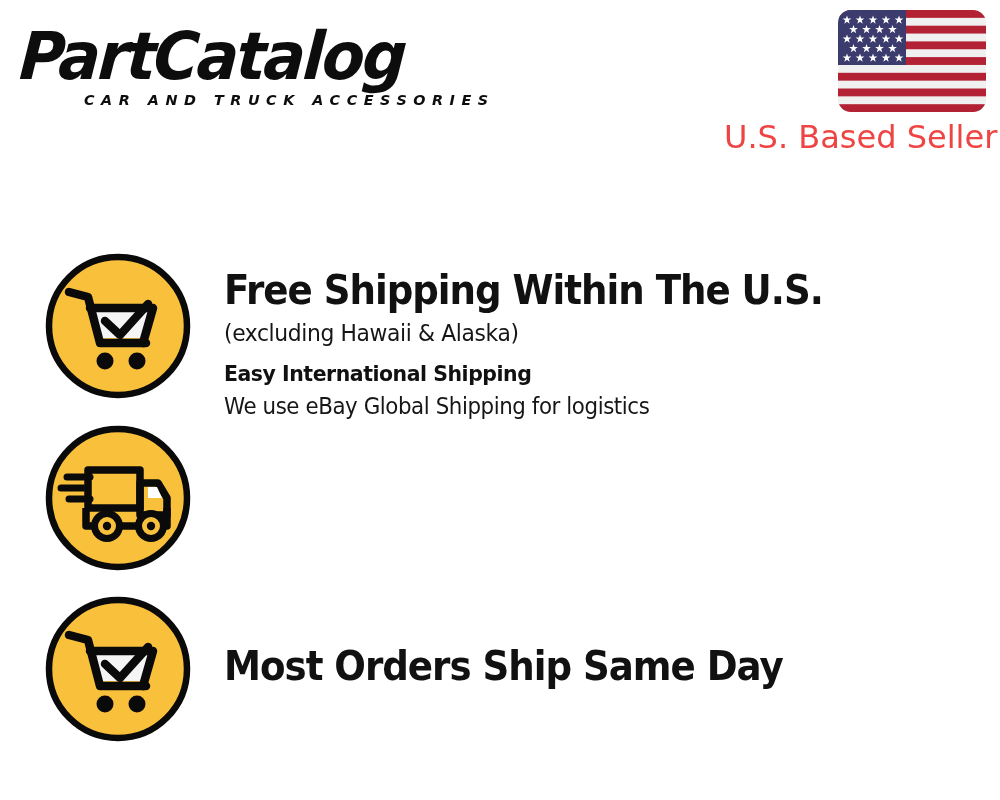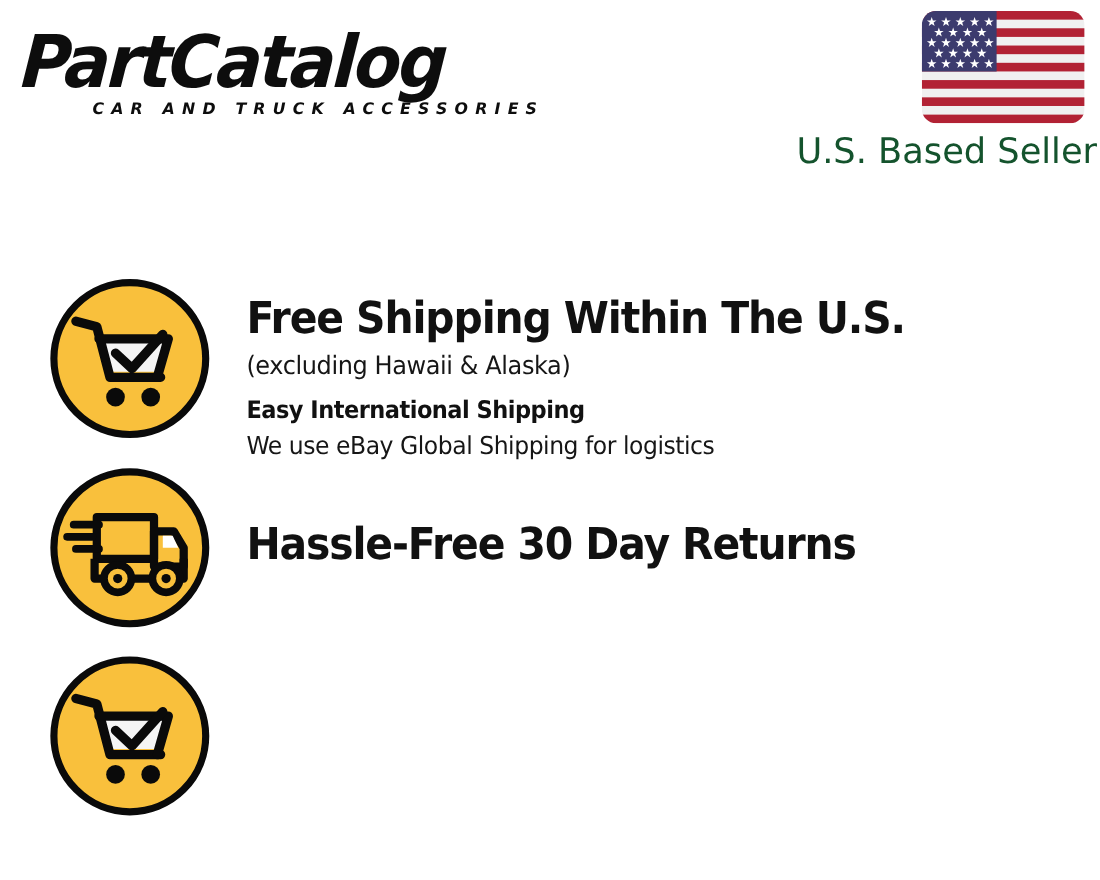--- a/index.html
+++ b/index.html
@@ -78,21 +78,21 @@
     margin-left: auto;
     width: 148px;
     height: 102px;
   }
   #seller-label {
     margin-top: 6px;
     font-family: "DejaVu Sans", sans-serif;
     font-size: 32px;
     line-height: 38px;
     font-weight: 400;
-    color: #14532d;
+    color: #ef4444;
     white-space: nowrap;
     text-align: right;
   }
 
   
   #features {
     position: absolute;
     left: 0;
     top: 190px;
     width: 1000px;
@@ -292,32 +292,32 @@
         <circle cx="64" cy="103" r="12.5" fill="#F9C03C" stroke="#0a0a0a" stroke-width="7"></circle>
         <circle cx="108" cy="103" r="12.5" fill="#F9C03C" stroke="#0a0a0a" stroke-width="7"></circle>
         <circle cx="64" cy="103" r="4.2" fill="#0a0a0a"></circle>
         <circle cx="108" cy="103" r="4.2" fill="#0a0a0a"></circle>
 
         <path d="M24 54 L47 54" stroke="#0a0a0a" stroke-width="7" stroke-linecap="round"></path>
         <path d="M18 65 L41 65" stroke="#0a0a0a" stroke-width="7" stroke-linecap="round"></path>
         <path d="M26 76 L47 76" stroke="#0a0a0a" stroke-width="7" stroke-linecap="round"></path>
       </svg>
     </div>
-    <div class="feature-text">
-      <div class="feature-title">Hassle-Free 30 Day Returns</div>
-    </div>
   </div>
 
   <div class="feature-row" id="feature-row-2">
     <div class="feature-icon-wrap">
       <svg class="badge-circle" viewBox="0 0 150 150" aria-hidden="true">
         <circle cx="75" cy="75" r="69" fill="#F9C03C" stroke="#0a0a0a" stroke-width="6.5"></circle>
         <path d="M47 58 L107 58 L99 87 L55 87 Z" fill="#F5F5F5"></path>
         <path d="M26 41 L45 46 L57 92 L103 92" fill="none" stroke="#0a0a0a" stroke-width="8.5" stroke-linecap="round" stroke-linejoin="round"></path>
         <path d="M47 57 L110 57 L100 92" fill="none" stroke="#0a0a0a" stroke-width="8.5" stroke-linecap="round" stroke-linejoin="round"></path>
         <path d="M62 70 L77 84 L105 53" fill="none" stroke="#0a0a0a" stroke-width="8.5" stroke-linecap="round" stroke-linejoin="round"></path>
         <circle cx="62" cy="110" r="8.5" fill="#0a0a0a"></circle>
         <circle cx="94" cy="110" r="8.5" fill="#0a0a0a"></circle>
       </svg>
     </div>
+    <div class="feature-text">
+      <div class="feature-title">Most Orders Ship Same Day</div>
+    </div>
   </div>
 
 </div>
 
 </body></html>

